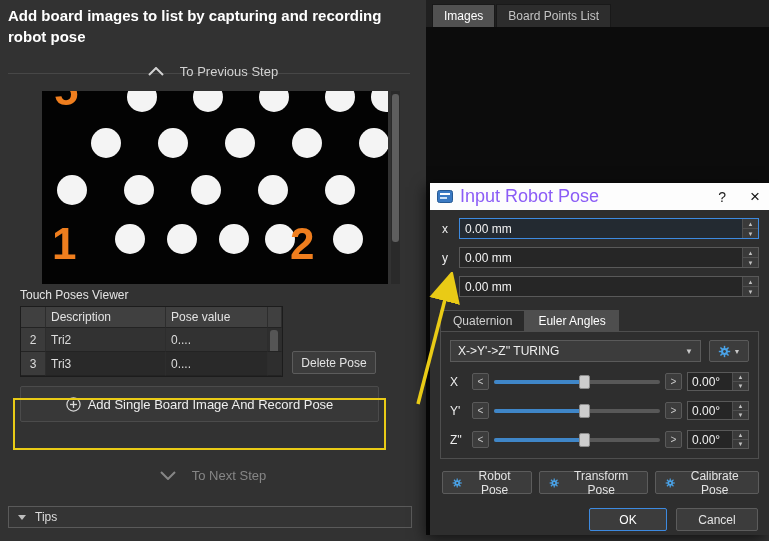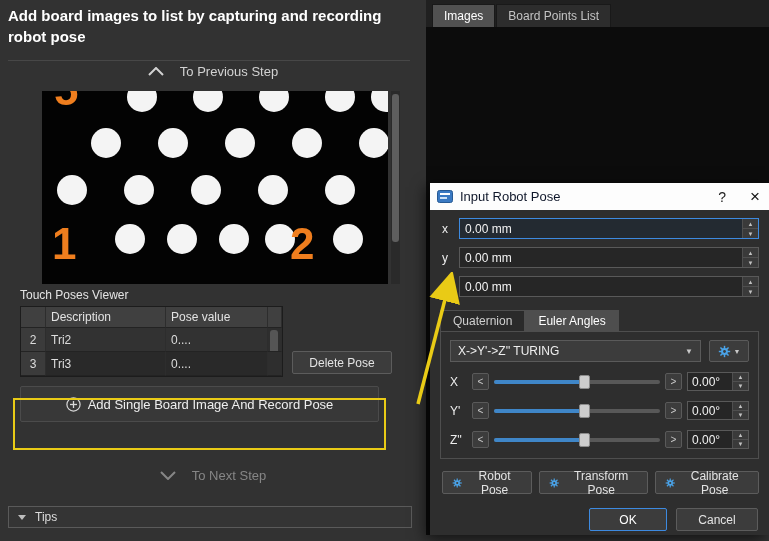--- a/index.html
+++ b/index.html
@@ -4,21 +4,21 @@
 <style>
   * { margin:0; padding:0; box-sizing:border-box; }
   html,body { background:#161616; }
   body { font-family:"Liberation Sans", sans-serif; }
 
   .app { position:relative; width:769px; height:541px; background:#272727; overflow:hidden; color:#ddd; }
 
   
   .left-panel { position:absolute; left:0; top:0; width:426px; height:541px; background:#323232; }
   .panel-title { position:absolute; left:8px; top:5px; width:402px; font-size:15px; font-weight:bold;
-                 color:#fff; line-height:1.4; padding-bottom:13px; border-bottom:1px solid #474747; }
+                 color:#fff; line-height:1.4; padding-bottom:26px; border-bottom:1px solid #474747; }
   .step-row { position:absolute; left:0; width:426px; display:flex; align-items:center; justify-content:center;
               gap:16px; font-size:13px; cursor:pointer; }
   .prev-step { top:64px; color:#d2d2d2; }
   .next-step { top:468px; color:#868686; }
 
   .board-img { position:absolute; left:42px; top:91px; width:346px; height:193px; background:#030303; display:block; }
   .board-scrollbar { position:absolute; left:391px; top:91px; width:9px; height:193px; background:#2a2a2a; }
   .board-scrollbar .thumb { position:absolute; left:1px; top:3px; width:7px; height:148px; background:#5e5e5e; border-radius:3px; }
 
   .viewer-label { position:absolute; left:20px; top:288px; font-size:12px; color:#e4e4e4; }
@@ -34,21 +34,21 @@
   .c2 { width:102px; }
   .c3 { flex:1; border-right:none; background:#2e2e2e; position:relative; }
   .pt-row.body .c0 { background:#3b3b3b; }
   .pt-row.r0 .c1, .pt-row.r0 .c2 { background:#323232; }
   .pt-row.r1 .c1, .pt-row.r1 .c2 { background:#292929; }
   .table-thumb { position:absolute; left:2px; top:2px; width:8px; height:26px; background:#555; border-radius:3px; }
 
   .btn { background:#3c3c3c; border:1px solid #5c5c5c; border-radius:2px; color:#e3e3e3; font-size:12px;
          display:flex; align-items:center; justify-content:center; cursor:pointer; font-family:inherit; }
   .add-pose-btn    { position:absolute; left:292px; top:315px; width:84px; height:23px; }
-  .delete-pose-btn { position:absolute; left:292px; top:351px; width:100px; height:23px; }
+  .delete-pose-btn { position:absolute; left:292px; top:351px; width:84px; height:23px; }
 
   .highlight-box { position:absolute; left:13px; top:398px; width:373px; height:52px; border:2px solid #e9cb16;
                    z-index:6; pointer-events:none; }
   .record-btn { position:absolute; left:20px; top:386px; width:359px; height:36px; background:#383838;
                 border:1px solid #4b4b4b; color:#eee; font-size:13px; gap:7px; }
 
   .tips-bar { position:absolute; left:8px; top:506px; width:404px; height:22px; border:1px solid #5a5a5a;
               background:#343434; display:flex; align-items:center; gap:9px; padding-left:9px; font-size:12px;
               color:#dcdcdc; cursor:pointer; }
   .tri-down { width:0; height:0; border-left:4px solid transparent; border-right:4px solid transparent;
@@ -64,21 +64,21 @@
   .rtab { height:23px; line-height:22px; padding:0 11px; font-size:12px; background:#2d2d2d; color:#c4c4c4;
           border:1px solid #191919; border-bottom:none; cursor:pointer; }
   .rtab.active { background:#515151; color:#fff; }
   .image-view { position:absolute; left:0; top:27px; width:343px; height:508px; background:#0c0c0c; }
   .bottom-strip { position:absolute; left:0; top:535px; width:343px; height:6px; background:#333; }
 
   
   .dialog { position:absolute; left:430px; top:183px; width:339px; height:352px; background:#2e2e2e;
             z-index:20; box-shadow:-4px 4px 14px rgba(0,0,0,.65); }
   .dlg-titlebar { height:27px; background:#fdfdfd; display:flex; align-items:center; padding:0 9px 0 7px; gap:7px; }
-  .dlg-title { flex:1; font-size:13px; color:#0f172a; }
+  .dlg-title { flex:1; font-size:18px; color:#8b5cf6; }
   .dlg-help  { font-size:14px; color:#222; margin-right:17px; cursor:pointer; }
   .dlg-close { font-size:17px; color:#111; cursor:pointer; line-height:1; }
 
   .input-row { display:flex; align-items:center; margin:8px 10px 0 12px; gap:7px; height:21px; font-size:12px; }
   .input-row:first-of-type { margin-top:12px; }
   .input-row > label { width:10px; color:#eee; }
   .spinbox { flex:1; height:21px; background:#262626; border:1px solid #595959; display:flex; align-items:stretch; }
   .spinbox.focused { border-color:#3d8ae0; background:#232a31; }
   .spinbox .val { flex:1; display:flex; align-items:center; padding-left:5px; color:#f2f2f2; }
   .arrows { width:16px; display:flex; flex-direction:column; border-left:1px solid #4f4f4f; background:#3a3a3a; }

